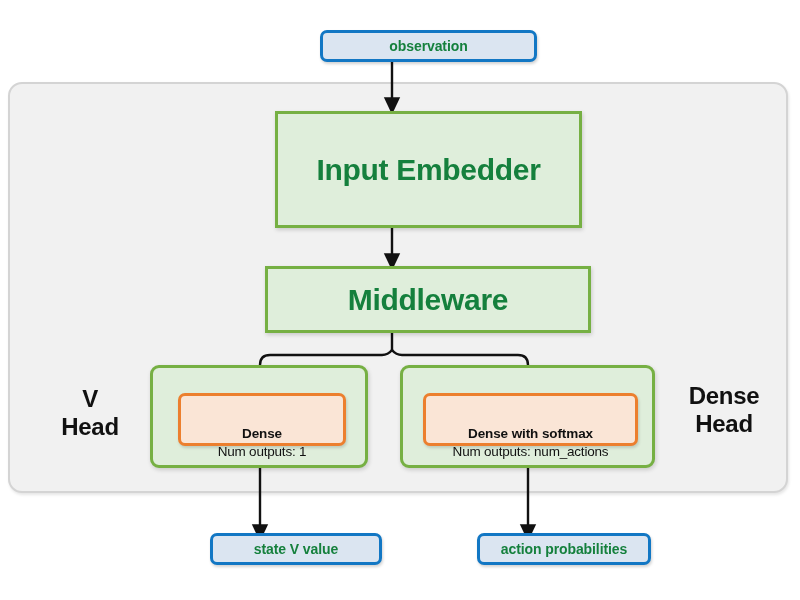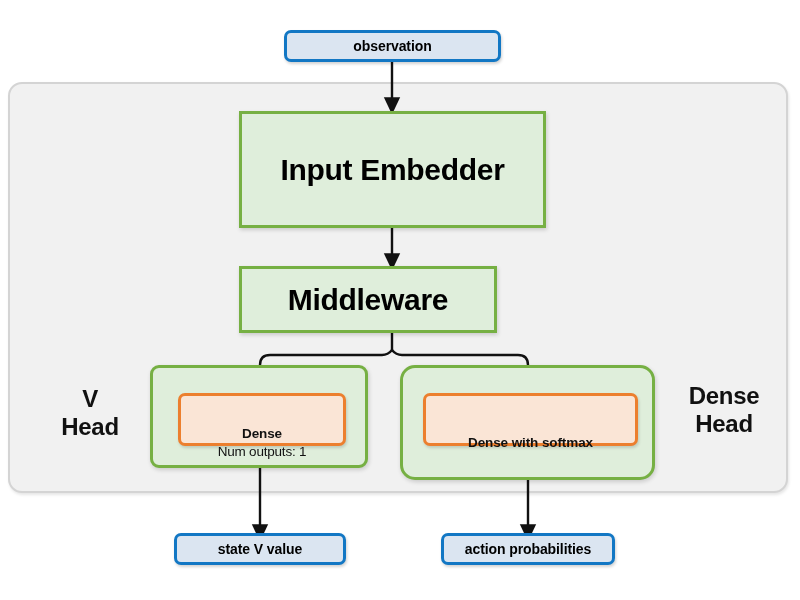--- a/index.html
+++ b/index.html
@@ -18,21 +18,22 @@
 
   
   .node {
     position: absolute;
     box-sizing: border-box;
     display: flex;
     flex-direction: column;
     align-items: center;
     justify-content: center;
     text-align: center;
-    color: #000000;
+    color: #15803d;
+    margin-left: 36px;
   }
 
   
   .agent-panel {
     position: absolute;
     left: 8px;
     top: 82px;
     width: 780px;
     height: 411px;
     box-sizing: border-box;
@@ -154,39 +155,40 @@
   </svg>
 
   <div class="node io-box" style="left:284px; top:30px; width:217px; height:32px;">
     <span>observation</span>
   </div>
 
   <div class="node green-box big-label" style="left:239px; top:111px; width:307px; height:117px;">
     <span>Input Embedder</span>
   </div>
 
-  <div class="node green-box big-label" style="left:239px; top:266px; width:258px; height:67px;">
+  <div class="node green-box big-label" style="left:229px; top:266px; width:326px; height:67px;">
     <span>Middleware</span>
   </div>
 
   <div class="head-caption" style="left:35px; top:385px; width:110px;">
     <div>V</div>
     <div>Head</div>
   </div>
 
   <div class="head-wrap" style="position:absolute; left:150px; top:365px; width:218px; height:103px; box-sizing:border-box;">
     <div class="orange-box" style="left:25px; top:25px; width:168px; height:53px;">
       <span class="orange-title">Dense</span>
       <span class="orange-sub">Num outputs: 1</span>
     </div>
   </div>
 
-  <div class="head-wrap" style="position:absolute; left:400px; top:365px; width:255px; height:115px; box-sizing:border-box;border-radius:15px;">
+  <div class="head-wrap" style="position:absolute; left:400px; top:365px; width:255px; height:103px; box-sizing:border-box;">
     <div class="orange-box" style="left:20px; top:25px; width:215px; height:53px;">
       <span class="orange-title">Dense with softmax</span>
+      <span class="orange-sub">Num outputs: num_actions</span>
     </div>
   </div>
 
   <div class="head-caption" style="left:664px; top:382px; width:120px;">
     <div>Dense</div>
     <div>Head</div>
   </div>
 
   <div class="node io-box" style="left:174px; top:533px; width:172px; height:32px;">
     <span>state V value</span>

